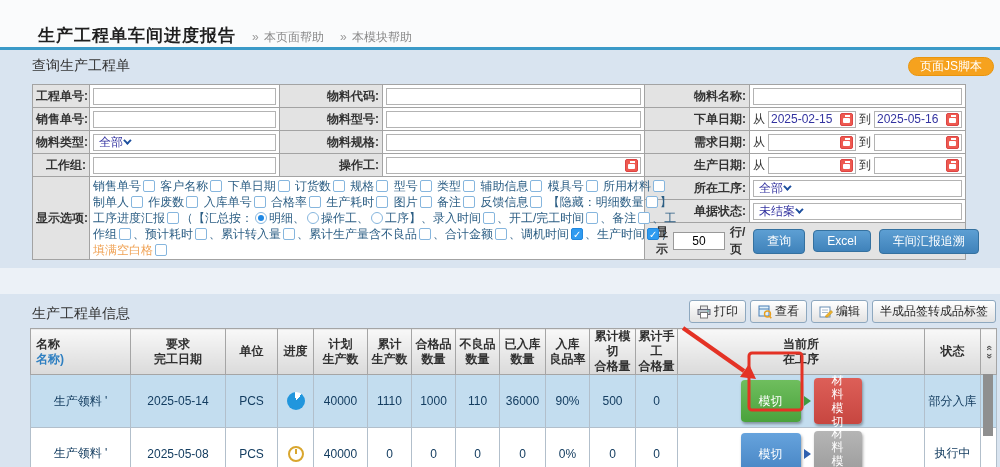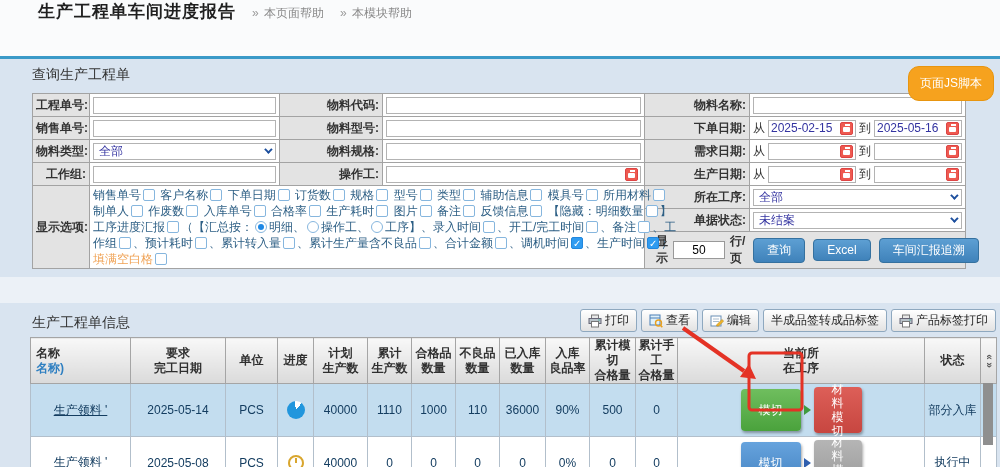--- a/index.html
+++ b/index.html
@@ -1,40 +1,40 @@
 <!DOCTYPE html>
 <html><head>
 <meta charset="utf-8">
 <style>
   * { box-sizing: border-box; margin: 0; padding: 0; }
   body { font-family: "Liberation Sans", "DejaVu Sans", sans-serif; }
   .stage { position: relative; width: 1000px; height: 467px; background: #d9e4f0; overflow: hidden; }
 
   
-  .top-bar { height: 56px; background: #fafbfc; display: flex; align-items: flex-start; justify-content: space-between; padding: 0 12px 0 38px; }
+  .top-bar { height: 47px; background: #fafbfc; display: flex; align-items: flex-end; justify-content: space-between; padding: 0 12px 0 38px; }
   .tb-left { display: flex; align-items: baseline; }
   .page-title { font-size: 17px; font-weight: bold; color: #1f1f1f; letter-spacing: 1px; }
   .help-link { font-size: 12px; color: #8a8a8a; margin-left: 16px; cursor: pointer; }
   .help-link .chv { color: #9a9a9a; margin-right: 2px; }
   .tb-right { font-size: 12px; color: #999; align-self: flex-end; margin-bottom: 6px; white-space: nowrap; }
   .back-btn { color: #3a3a3a; font-weight: bold; margin-right: 12px; cursor: pointer; }
   .back-btn .tri-l { font-size: 9px; color: #333; margin-right: 2px; }
   .crumb-sep { margin: 0 5px; color: #aaa; }
   .blue-line { height: 3px; background: #3b9ac8; }
 
   
   .query-panel { position: relative; padding: 7px 0 8px 0; background: #d9e4f0; }
   .sec-title { font-size: 14px; color: #333; padding-left: 32px; display: block; margin-bottom: 9px; }
-  .js-btn { position: absolute; top: 7px; right: 6px; background: #f6a21e; color: #fff; border: 1px solid #e8950f; border-radius: 11px; font-size: 12px; padding: 8px 11px; cursor: pointer; }
+  .js-btn { position: absolute; top: 7px; right: 6px; background: #f6a21e; color: #fff; border: 1px solid #e8950f; border-radius: 11px; font-size: 12px; padding: 0 11px; cursor: pointer; }
 
   table.form { border-collapse: collapse; table-layout: fixed; margin-left: 32px; width: 933px; background: #fff; }
   table.form td { border: 1px solid #a3a3a3; height: 23px; font-size: 12px; padding: 1px 3px; vertical-align: middle; }
   td.lbl { background: #e3e3e3; text-align: right; font-weight: bold; color: #333; padding-right: 5px; white-space: nowrap; }
   .txt { width: 100%; height: 17px; border: 1px solid #b3b3b3; font-size: 12px; color: #3333a0; padding: 0 3px; background: #fff; }
-  .sel { display: flex; align-items: center; justify-content: space-between; border: 1px solid #b3b3b3; background: #fff; height: 17px; padding: 0 5px; color: #3333a0; cursor: pointer; }
+  .sel { display: flex; align-items: center; border: 1px solid #b3b3b3; background: #fff; height: 17px; padding: 0 5px; color: #3333a0; cursor: pointer; }
   .sel-chev { width: 6px; height: 6px; border-right: 2px solid #1d4f9e; border-bottom: 2px solid #1d4f9e; transform: rotate(45deg) translateY(-2px); }
   .dgrp { display: flex; align-items: center; gap: 3px; color: #333; }
   .dbox { flex: 1; display: flex; align-items: center; border: 1px solid #b3b3b3; background: #fff; height: 17px; padding: 0 2px; cursor: text; }
   .dval { flex: 1; font-size: 12px; color: #3333a0; white-space: nowrap; }
   .cal { width: 13px; height: 13px; background: #ee5a50; border: 1px solid #d44; border-radius: 2px; position: relative; flex: none; cursor: pointer; }
   .cal::after { content: ""; position: absolute; left: 2px; right: 2px; top: 4px; bottom: 2px; background: #fff; border-radius: 1px; }
   .cal::before { content: ""; position: absolute; left: 4px; top: 1px; width: 5px; height: 2px; background: #fff; }
   .opbox { display: flex; align-items: center; border: 1px solid #b3b3b3; background: #fff; height: 17px; padding: 0 2px; }
   .opbox .flex1 { flex: 1; }
 
@@ -65,21 +65,21 @@
   .t-btn { display: inline-flex; align-items: center; gap: 3px; background: linear-gradient(#ffffff, #e2e2e2); border: 1px solid #8ea8bf; border-radius: 3px; font-size: 12px; color: #1f1f1f; padding: 2px 7px; height: 23px; cursor: pointer; white-space: nowrap; }
 
   table.grid { border-collapse: collapse; table-layout: fixed; margin-left: 30px; width: 966px; }
   table.grid th { background: linear-gradient(#f8f8f8, #dadada); border: 1px solid #a5a5a5; font-size: 12px; color: #2f2f2f; height: 40px; padding: 0 2px; font-weight: bold; cursor: pointer; }
   .hwrap { display: flex; flex-direction: column; justify-content: center; line-height: 15px; }
   .hwrap.left { align-items: flex-start; padding-left: 3px; }
   th.name-th .l2 { color: #2e7fc1; }
   table.grid td { border: 1px solid #b2bfcb; font-size: 12px; color: #143d60; text-align: center; padding: 0 2px; overflow: hidden; }
   tr.r1 td { background: #c3ddef; height: 53px; }
   tr.r2 td { background: #ffffff; height: 52px; }
-  td.c-name { text-align: left; padding-left: 5px; color: #2878b8; text-decoration: underline; }
+  td.c-name { text-align: left; padding-left: 5px; color: #2878b8; }
   .st1 { color: #179447; }
   .st2 { color: #ec1fd3; }
 
   .pie-partial { display: inline-block; width: 18px; height: 18px; border-radius: 50%;
     background: conic-gradient(from -10deg, #ffffff 0 48deg, #2196dd 48deg 360deg); vertical-align: middle; }
   .pie-empty { display: inline-block; width: 16px; height: 16px; border: 2px solid #d9a62e; border-radius: 50%; position: relative; vertical-align: middle; }
   .pie-empty::after { content: ""; position: absolute; left: 50%; top: 1px; width: 2px; height: 5px; margin-left: -1px; background: #d9a62e; }
 
   .proc-wrap { display: flex; align-items: center; justify-content: center; gap: 3px; }
   .proc-btn { display: inline-flex; align-items: center; justify-content: center; color: #fff; font-size: 12px; line-height: 14px; border-radius: 4px; cursor: pointer; box-shadow: 1px 2px 3px rgba(0,0,0,.35); text-align: right; padding: 2px 18px; }
@@ -284,29 +284,20 @@
               <rect x="1" y="2" width="10" height="10" fill="#fff" stroke="#6a8fb5"></rect>
               <line x1="3" y1="5" x2="9" y2="5" stroke="#abc"></line>
               <line x1="3" y1="7.5" x2="9" y2="7.5" stroke="#abc"></line>
               <path d="M7 10.5 12 5.5l1.6 1.6-5 5L6.5 12z" fill="#f0b429" stroke="#c08a10" stroke-width=".6"></path>
             </svg>
           <span>编辑</span>
         </button>
         <button class="t-btn">
           <span>半成品签转成品标签</span>
         </button>
-        <button class="t-btn">
-          <svg class="ticon" viewBox="0 0 14 14">
-              <rect x="3.5" y="1" width="7" height="3.5" fill="#e8e8e8" stroke="#777"></rect>
-              <rect x="1" y="4.5" width="12" height="5" fill="#b9c2c9" stroke="#667"></rect>
-              <rect x="3.5" y="7.5" width="7" height="5.5" fill="#fff" stroke="#777"></rect>
-              <circle cx="11" cy="6" r=".8" fill="#4a9"></circle>
-            </svg>
-          <span>产品标签打印</span>
-        </button>
       </div>
     </div>
 
     <table class="grid">
       <colgroup>
         <col style="width:100px">
           <col style="width:95px">
           <col style="width:52px">
           <col style="width:36px">
           <col style="width:54px">

